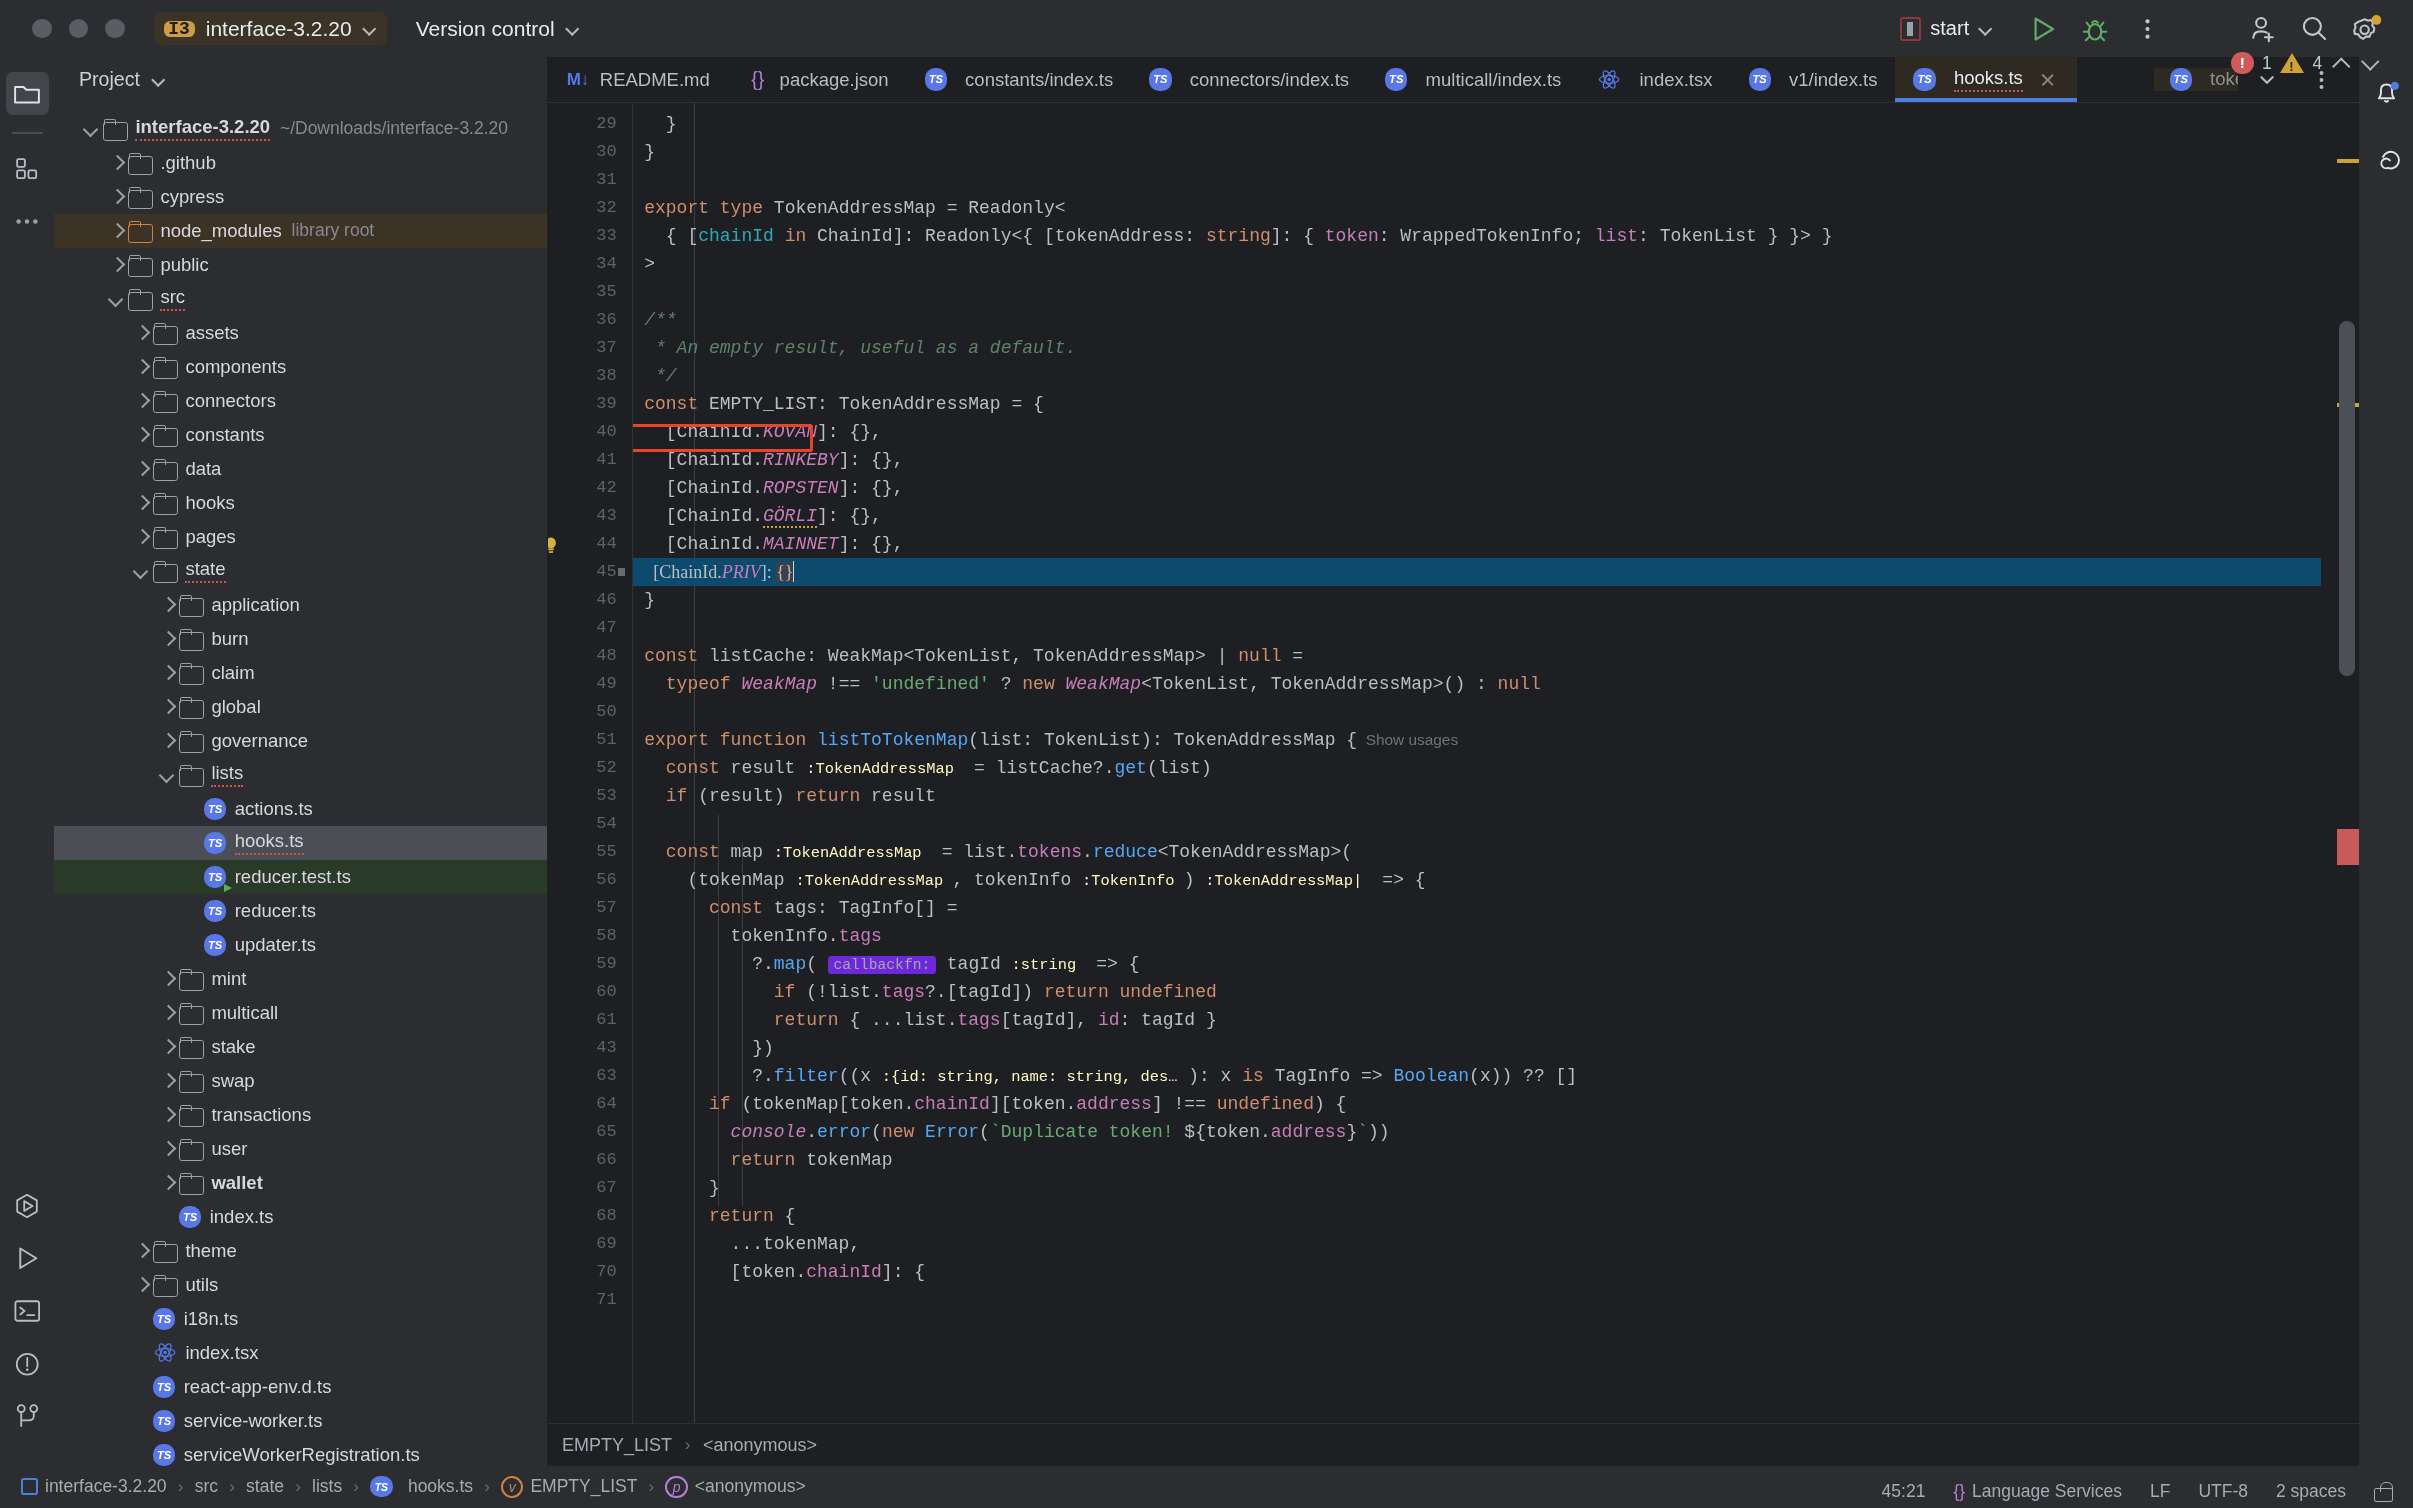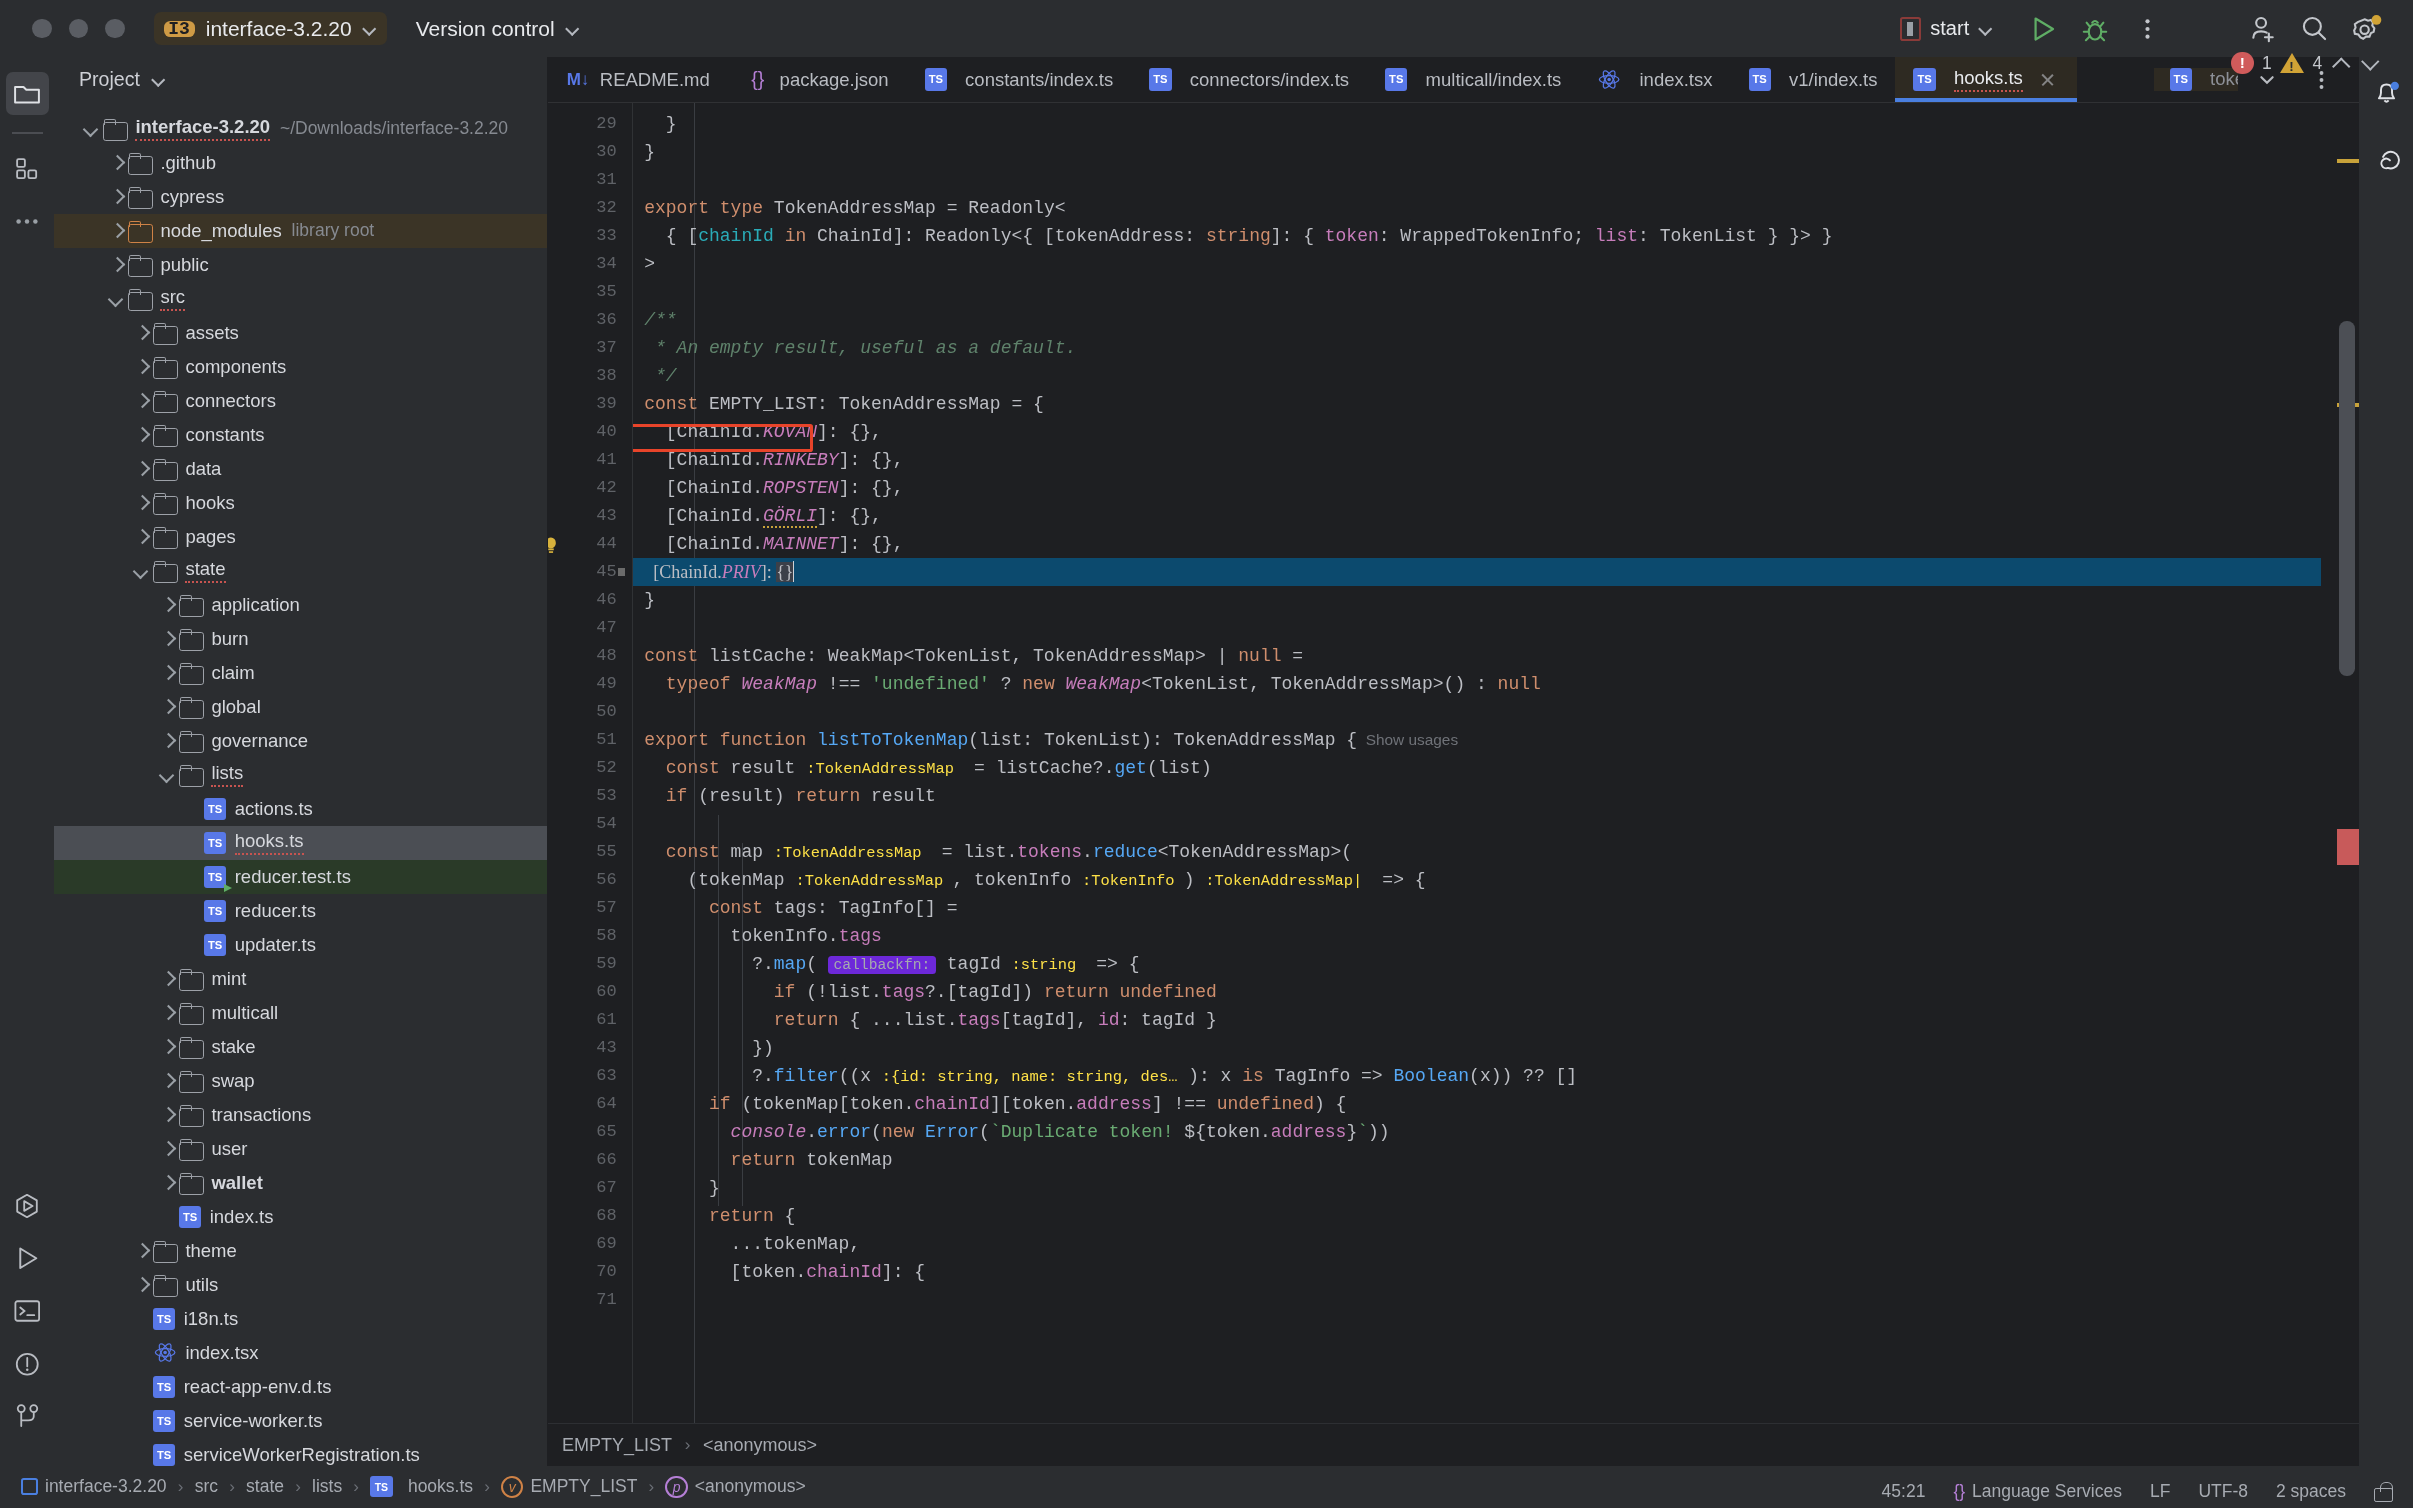--- a/index.html
+++ b/index.html
@@ -50,21 +50,21 @@
   .trow.libroot{ background:#3b3426; }
   .arrow{ width:24px;height:24px;position:relative;flex:0 0 24px; }
   .arrow.r:before{ content:"";position:absolute;left:7.7px;top:6.3px;width:9px;height:9px;border-right:2.1px solid #9aa0a6;border-top:2.1px solid #9aa0a6;transform:rotate(45deg);}
   .arrow.d:before{ content:"";position:absolute;left:5.6px;top:7.7px;width:9px;height:9px;border-right:2.1px solid #9aa0a6;border-bottom:2.1px solid #9aa0a6;transform:rotate(45deg);}
   .arrow.none{ }
   .folder{ width:24px;height:19.6px;flex:0 0 24px;margin-right:8.4px;position:relative;}
   .folder:before{ content:"";position:absolute;left:0;top:2.8px;width:23px;height:17px;border:1.7px solid #9da1a8;border-radius:2.8px;}
   .folder:after{ content:"";position:absolute;left:1.4px;top:0px;width:9.8px;height:4.9px;border:1.7px solid #9da1a8;border-bottom:none;border-radius:2.1px 2.1px 0 0;}
   .folder.orange:before{ border-color:#cf8246; }
   .folder.orange:after{ border-color:#cf8246; }
-  .tsico{ width:22.3px;height:22.3px;flex:0 0 22.3px;margin-right:8.4px;background:#5878e8;border-radius:3px;color:#fff;font-size:11.2px;font-weight:bold;display:flex;align-items:center;justify-content:center;font-family:"Liberation Sans",sans-serif;}
+  .tsico{ width:22.3px;height:22.3px;flex:0 0 22.3px;margin-right:8.4px;background:#5878e8;border-radius:10px;color:#fff;font-size:11.2px;font-weight:bold;display:flex;align-items:center;justify-content:center;font-family:"Liberation Sans",sans-serif;font-style:italic;}
   .reactico{ width:24px;height:22.3px;flex:0 0 24px;margin-right:8.4px;display:flex;align-items:center;justify-content:center;}
   .lbl{ }
   .lbl.bold{ font-weight:bold; }
   .squig{ border-bottom:2.1px dotted #c75450; padding-bottom:0.7px; }
   .dim{ color:#868a91;margin-left:9.8px;font-size:17.5px; }
 
   
   .editorcol{ flex:1 1 auto;display:flex;flex-direction:column;min-width:0;background:#1e1f22;}
   .tabbar{ height:46px;flex:0 0 46px;display:flex;align-items:stretch;background:#1e1f22;position:relative;border-bottom:0.7px solid #303134;}
   .tab{ display:flex;align-items:center;gap:9.8px;padding:0 18px;font-size:18.5px;color:#b9bcc2;white-space:nowrap;position:relative;}
@@ -95,21 +95,21 @@
   .code{ flex:1 1 auto;padding-top:7px;overflow:hidden;position:relative;min-width:0;border-left:0.7px solid #303235;}
   .cl{ height:28px;line-height:28px;font-family:"Liberation Mono",monospace;font-size:18px;white-space:pre;color:#bcbec4;padding-left:11.2px;position:relative;}
   .cl.cur{ background:#0c4a6e;font-family:Liberation Serif, serif; }
   .kw{ color:#cf8e6d; }
   .str{ color:#6aab73; }
   .cmt{ color:#5f826b; font-style:italic;}
   .fn{ color:#56a8f5; }
   .prop{ color:#c77dbb; }
   .enumv{ color:#c77dbb; font-style:italic;}
   .globalv{ color:#c77dbb; font-style:italic;}
-  .hint{ color:#fde047; font-size:15.4px; }
+  .hint{ color:#fef9c3; font-size:15.4px; }
   .hintbox{ background:#6d28d9;color:#a6a9af;font-size:14.7px;padding:1.4px 5.6px;border-radius:3.5px;}
   .usages{ color:#6f7278;font-size:15.4px; font-family:"Liberation Sans",sans-serif;}
   .teal{ color:#2aacb8; }
   .sel-tok{ background:#3c4049; }
   .caret{ display:inline-block;width:1.7px;height:21px;background:#cfd2d6;vertical-align:-4.2px;margin-left:-0.7px;}
   .indent-guide{ position:absolute;top:0;bottom:0;width:0.7px;background:#3a3d42; }
 
   .annot-box{ position:absolute; border:3.5px solid #e8442a; border-radius:2.8px; pointer-events:none; z-index:9;}
 
   

